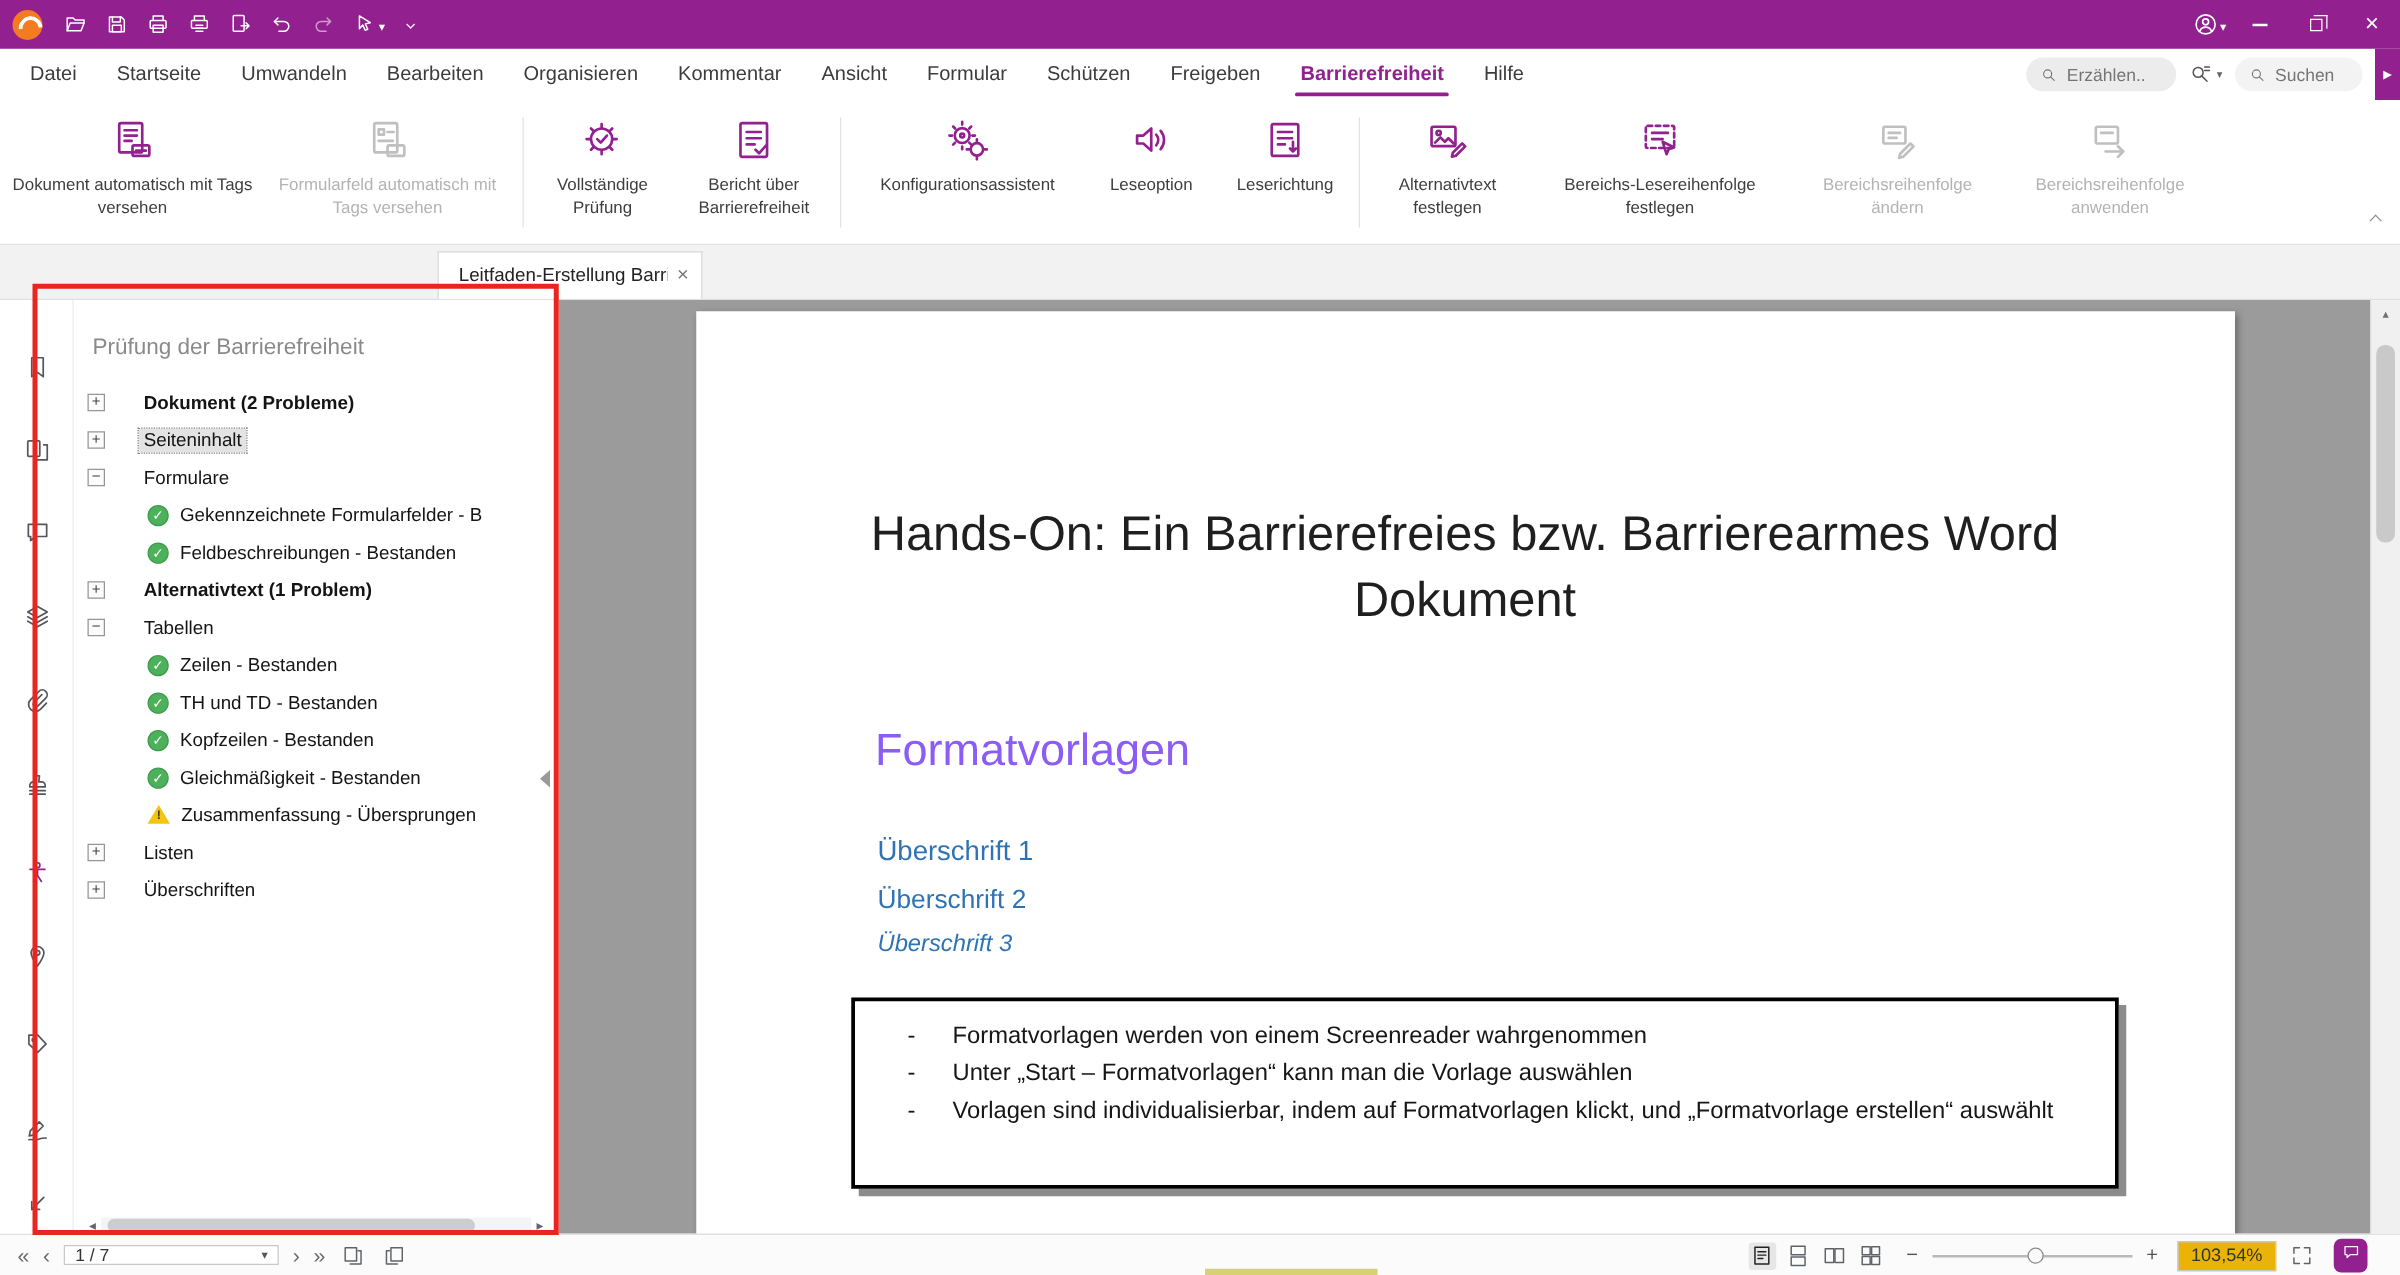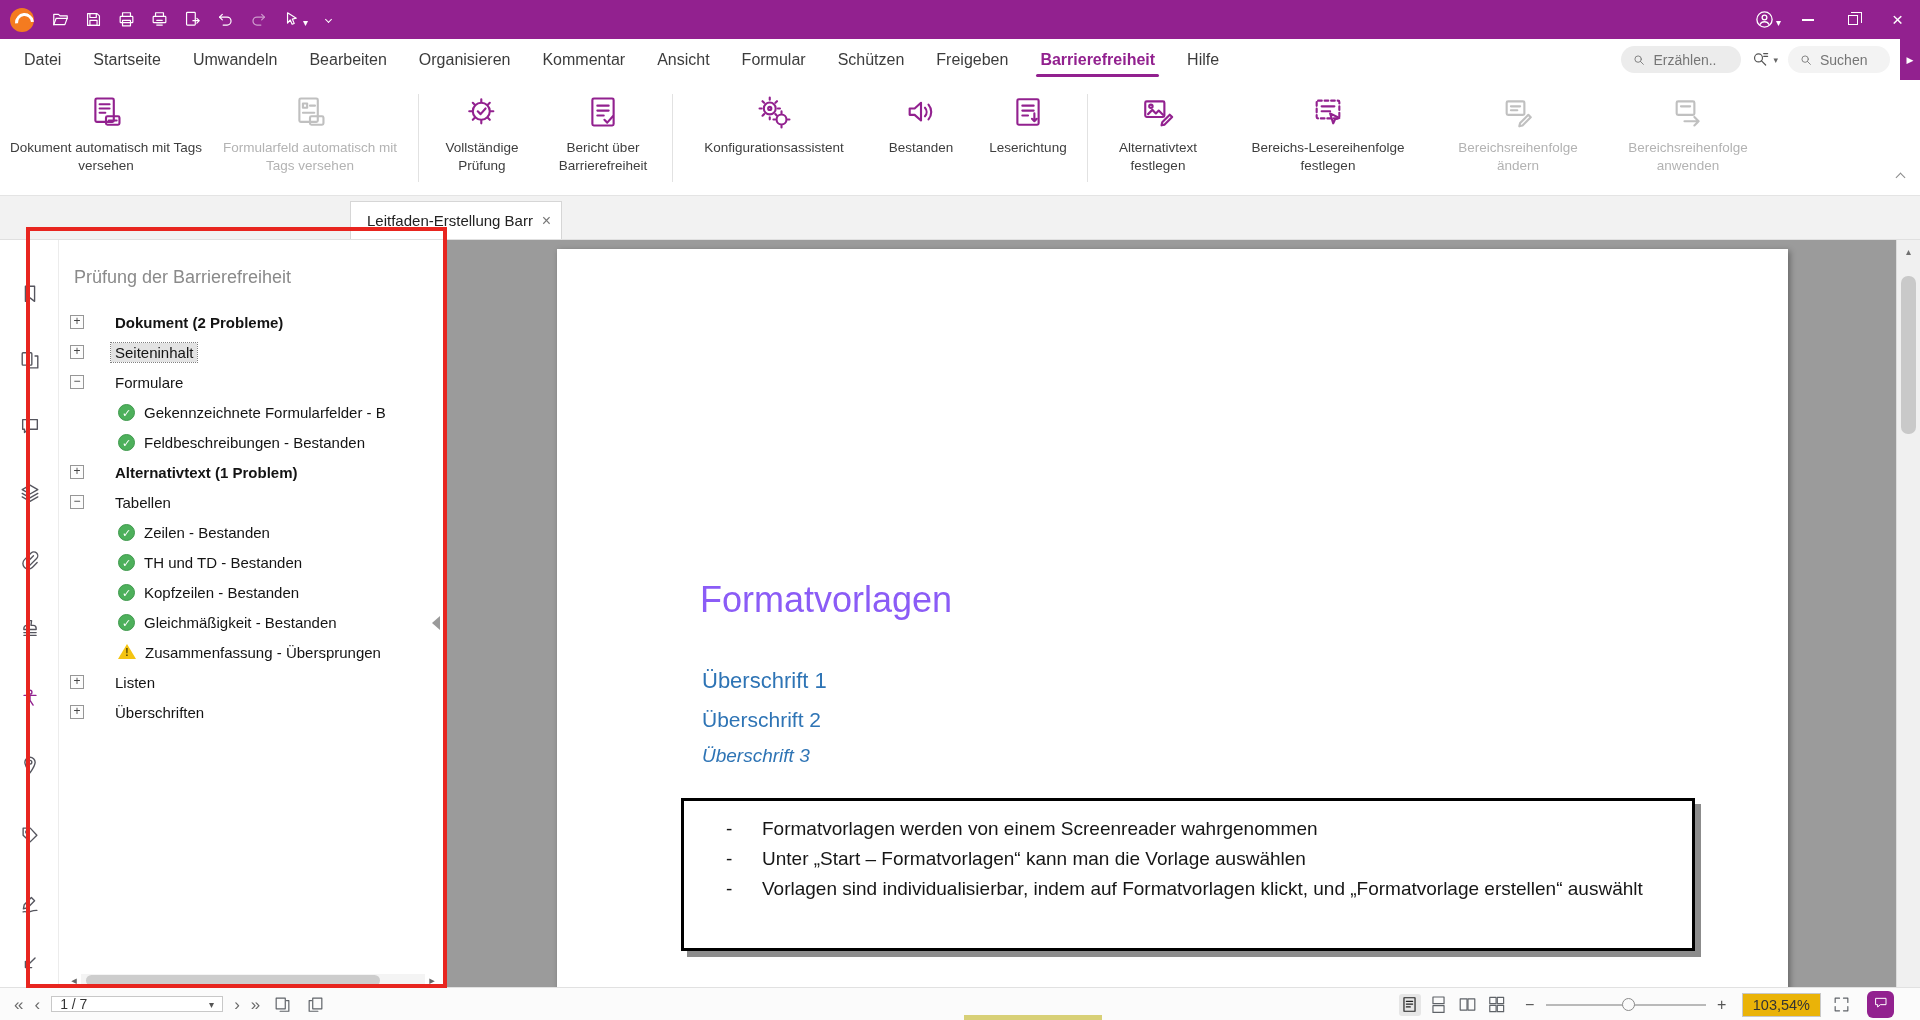--- a/index.html
+++ b/index.html
@@ -326,21 +326,21 @@
           </span>
           <span class="rlabel">Konfigurationsassistent</span>
         </div>
         <div class="rbtn" style="left: 874px; width: 94px;">
           <span class="ricon">
             <svg width="34" height="34" viewBox="0 0 24 24" fill="none" stroke="currentColor" stroke-width="1.5" stroke-linecap="round" stroke-linejoin="round">
               <path d="M4 9.5h3.5L12 5.5v12.5l-4.5-4H4z"></path>
               <path d="M14.8 9a4.5 4.5 0 0 1 0 6M17.3 6.8a8 8 0 0 1 0 10.4"></path>
             </svg>
           </span>
-          <span class="rlabel">Bestanden</span>
+          <span class="rlabel">Leseoption</span>
         </div>
         <div class="rbtn" style="left: 972px; width: 112px;">
           <span class="ricon">
             <svg width="34" height="34" viewBox="0 0 24 24" fill="none" stroke="currentColor" stroke-width="1.5" stroke-linecap="round" stroke-linejoin="round">
               <rect x="4.5" y="3" width="15" height="18" rx="1"></rect>
               <path d="M8 7.5h8M8 11h8M8 14.5h4"></path>
               <path d="M16.5 13v5.5M16.5 18.5l-1.7-1.7M16.5 18.5l1.7-1.7"></path>
             </svg>
           </span>
           <span class="rlabel">Leserichtung</span>
@@ -534,20 +534,21 @@
       <div class="hs-track">
         <div class="hs-thumb"></div>
       </div>
       <span class="hs-arrow">▸</span>
     </div>
     <div class="panel-collapse"></div>
   </aside>
 
   <main class="docarea">
     <div class="page">
+      <div class="doc-title">Hands-On: Ein Barrierefreies bzw. Barrierearmes Word Dokument</div>
       <div class="doc-h-format">Formatvorlagen</div>
       <div class="doc-h1">Überschrift 1</div>
       <div class="doc-h2">Überschrift 2</div>
       <div class="doc-h3">Überschrift 3</div>
       <div class="callout">
         <div class="callout-item">
           <span class="dash">-</span>
           <span class="ctext">Formatvorlagen werden von einem Screenreader wahrgenommen</span>
         </div>
         <div class="callout-item">

